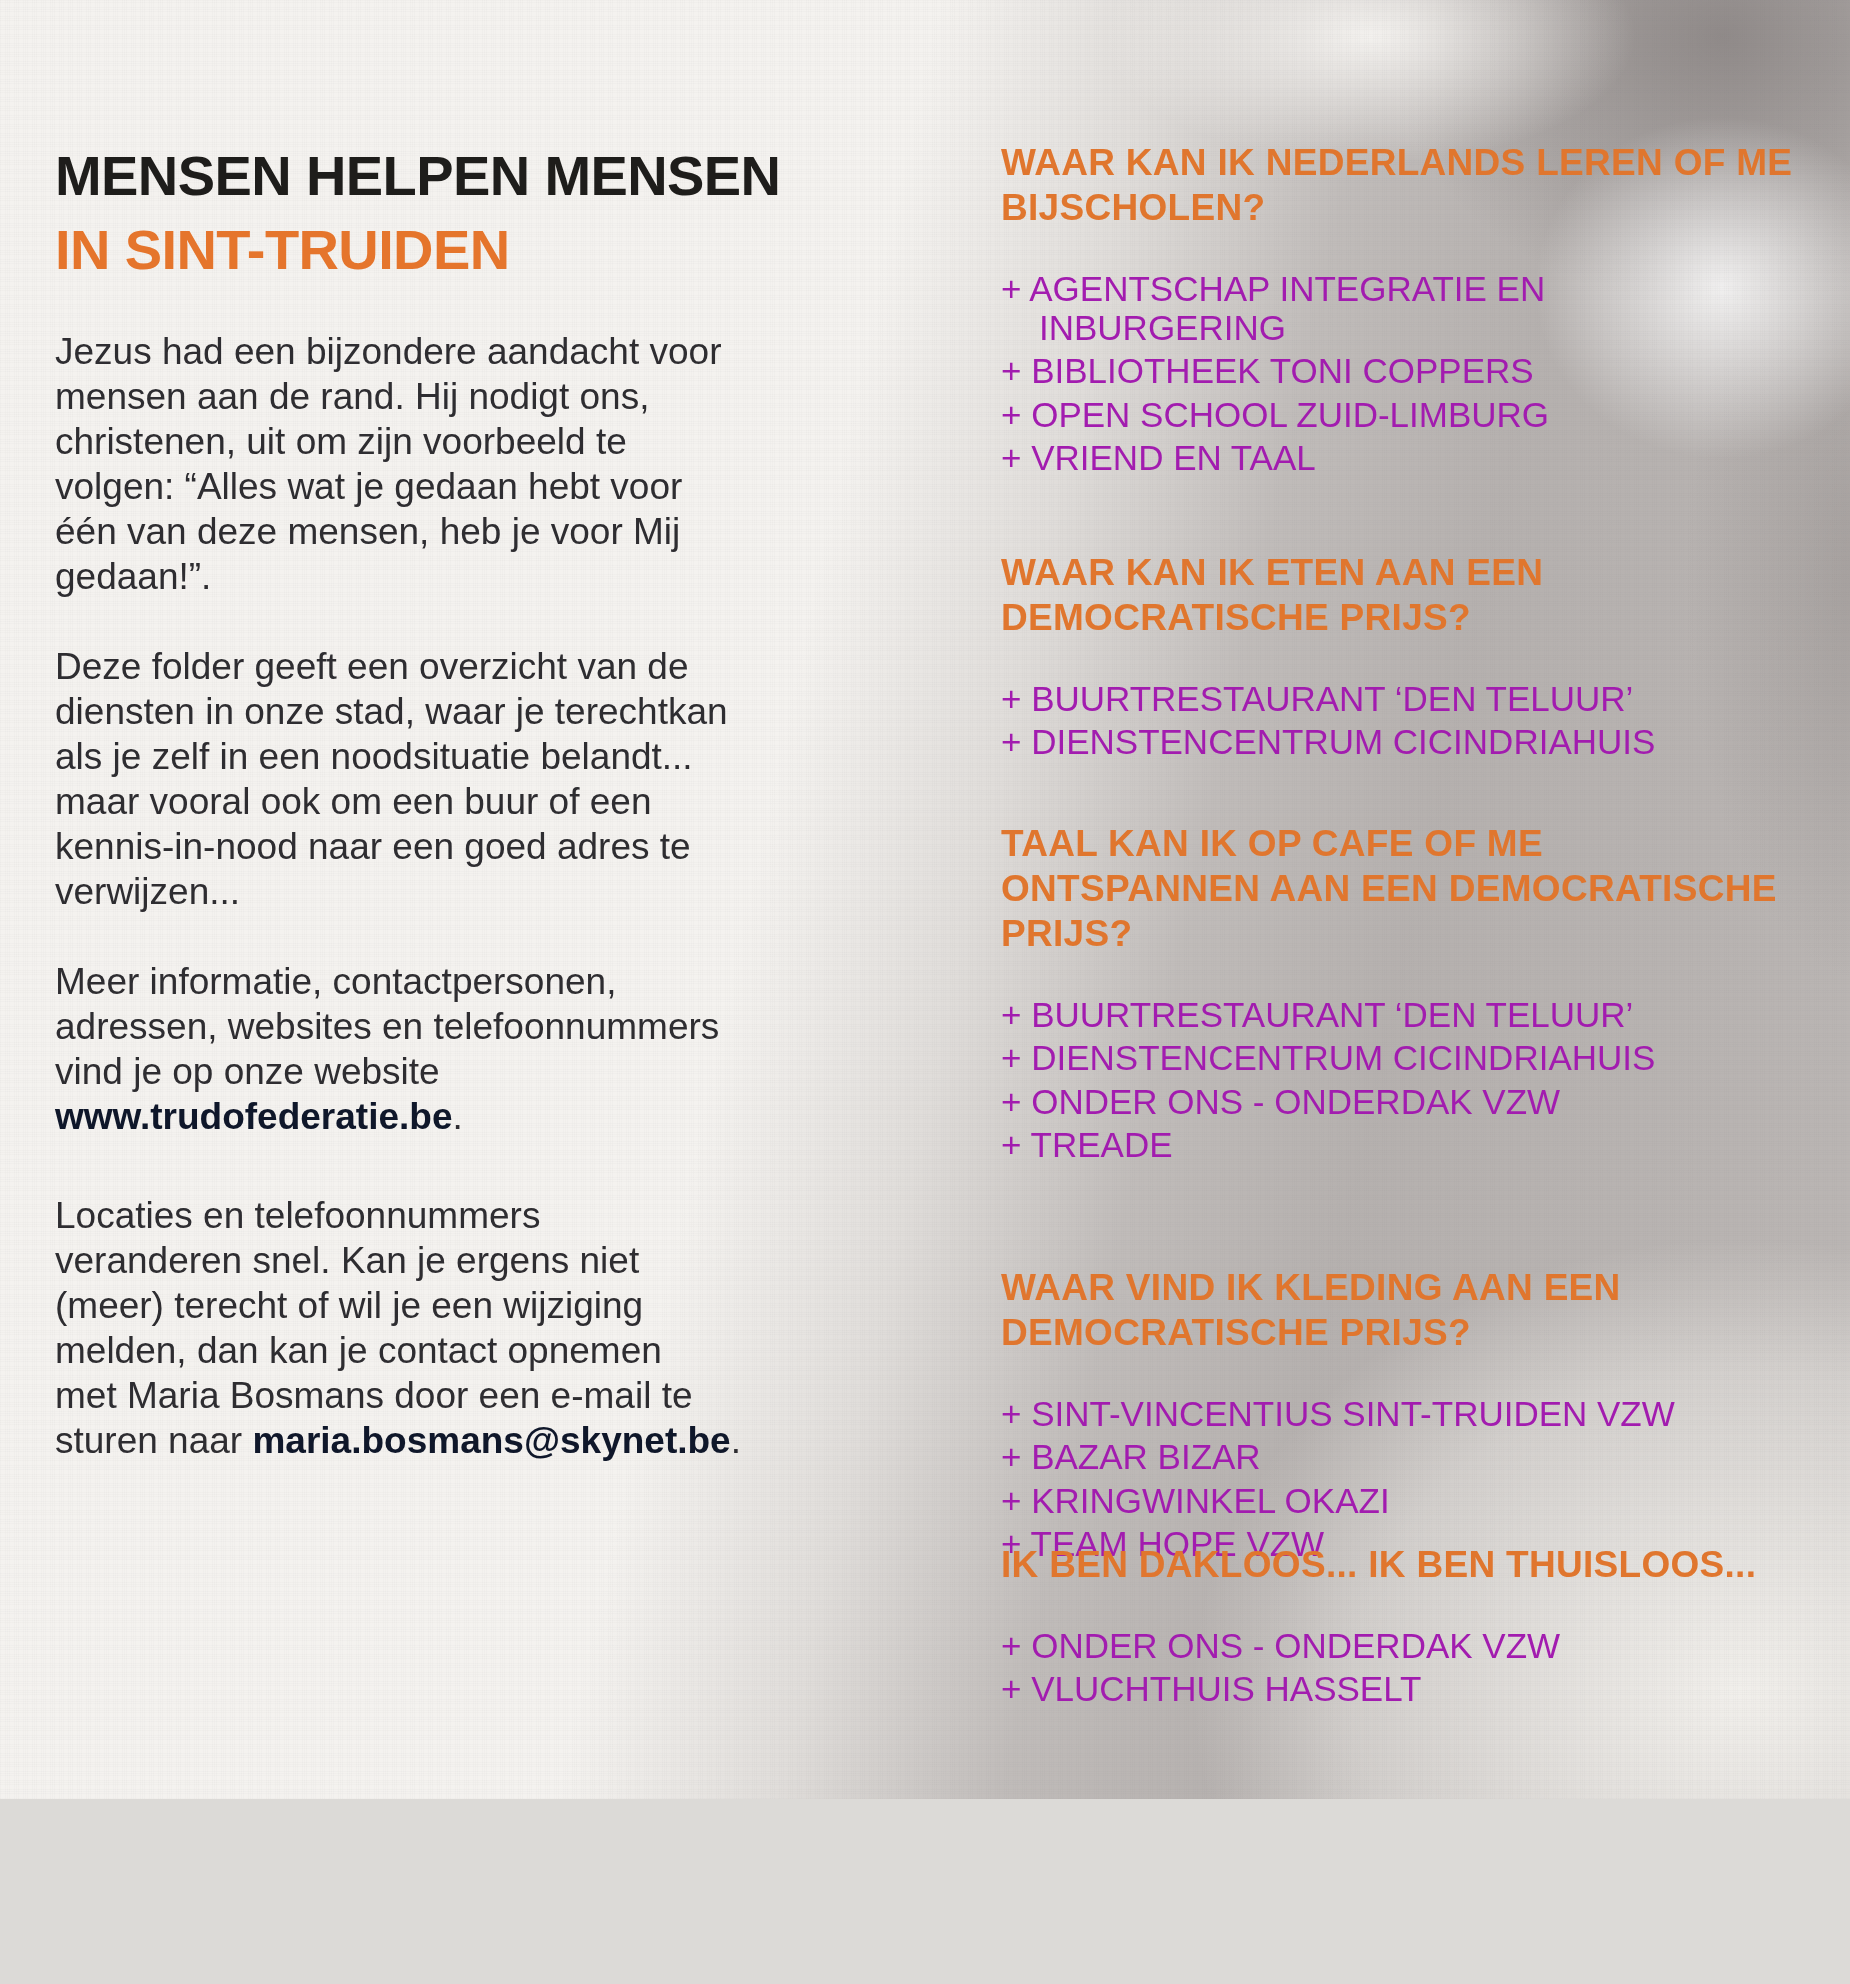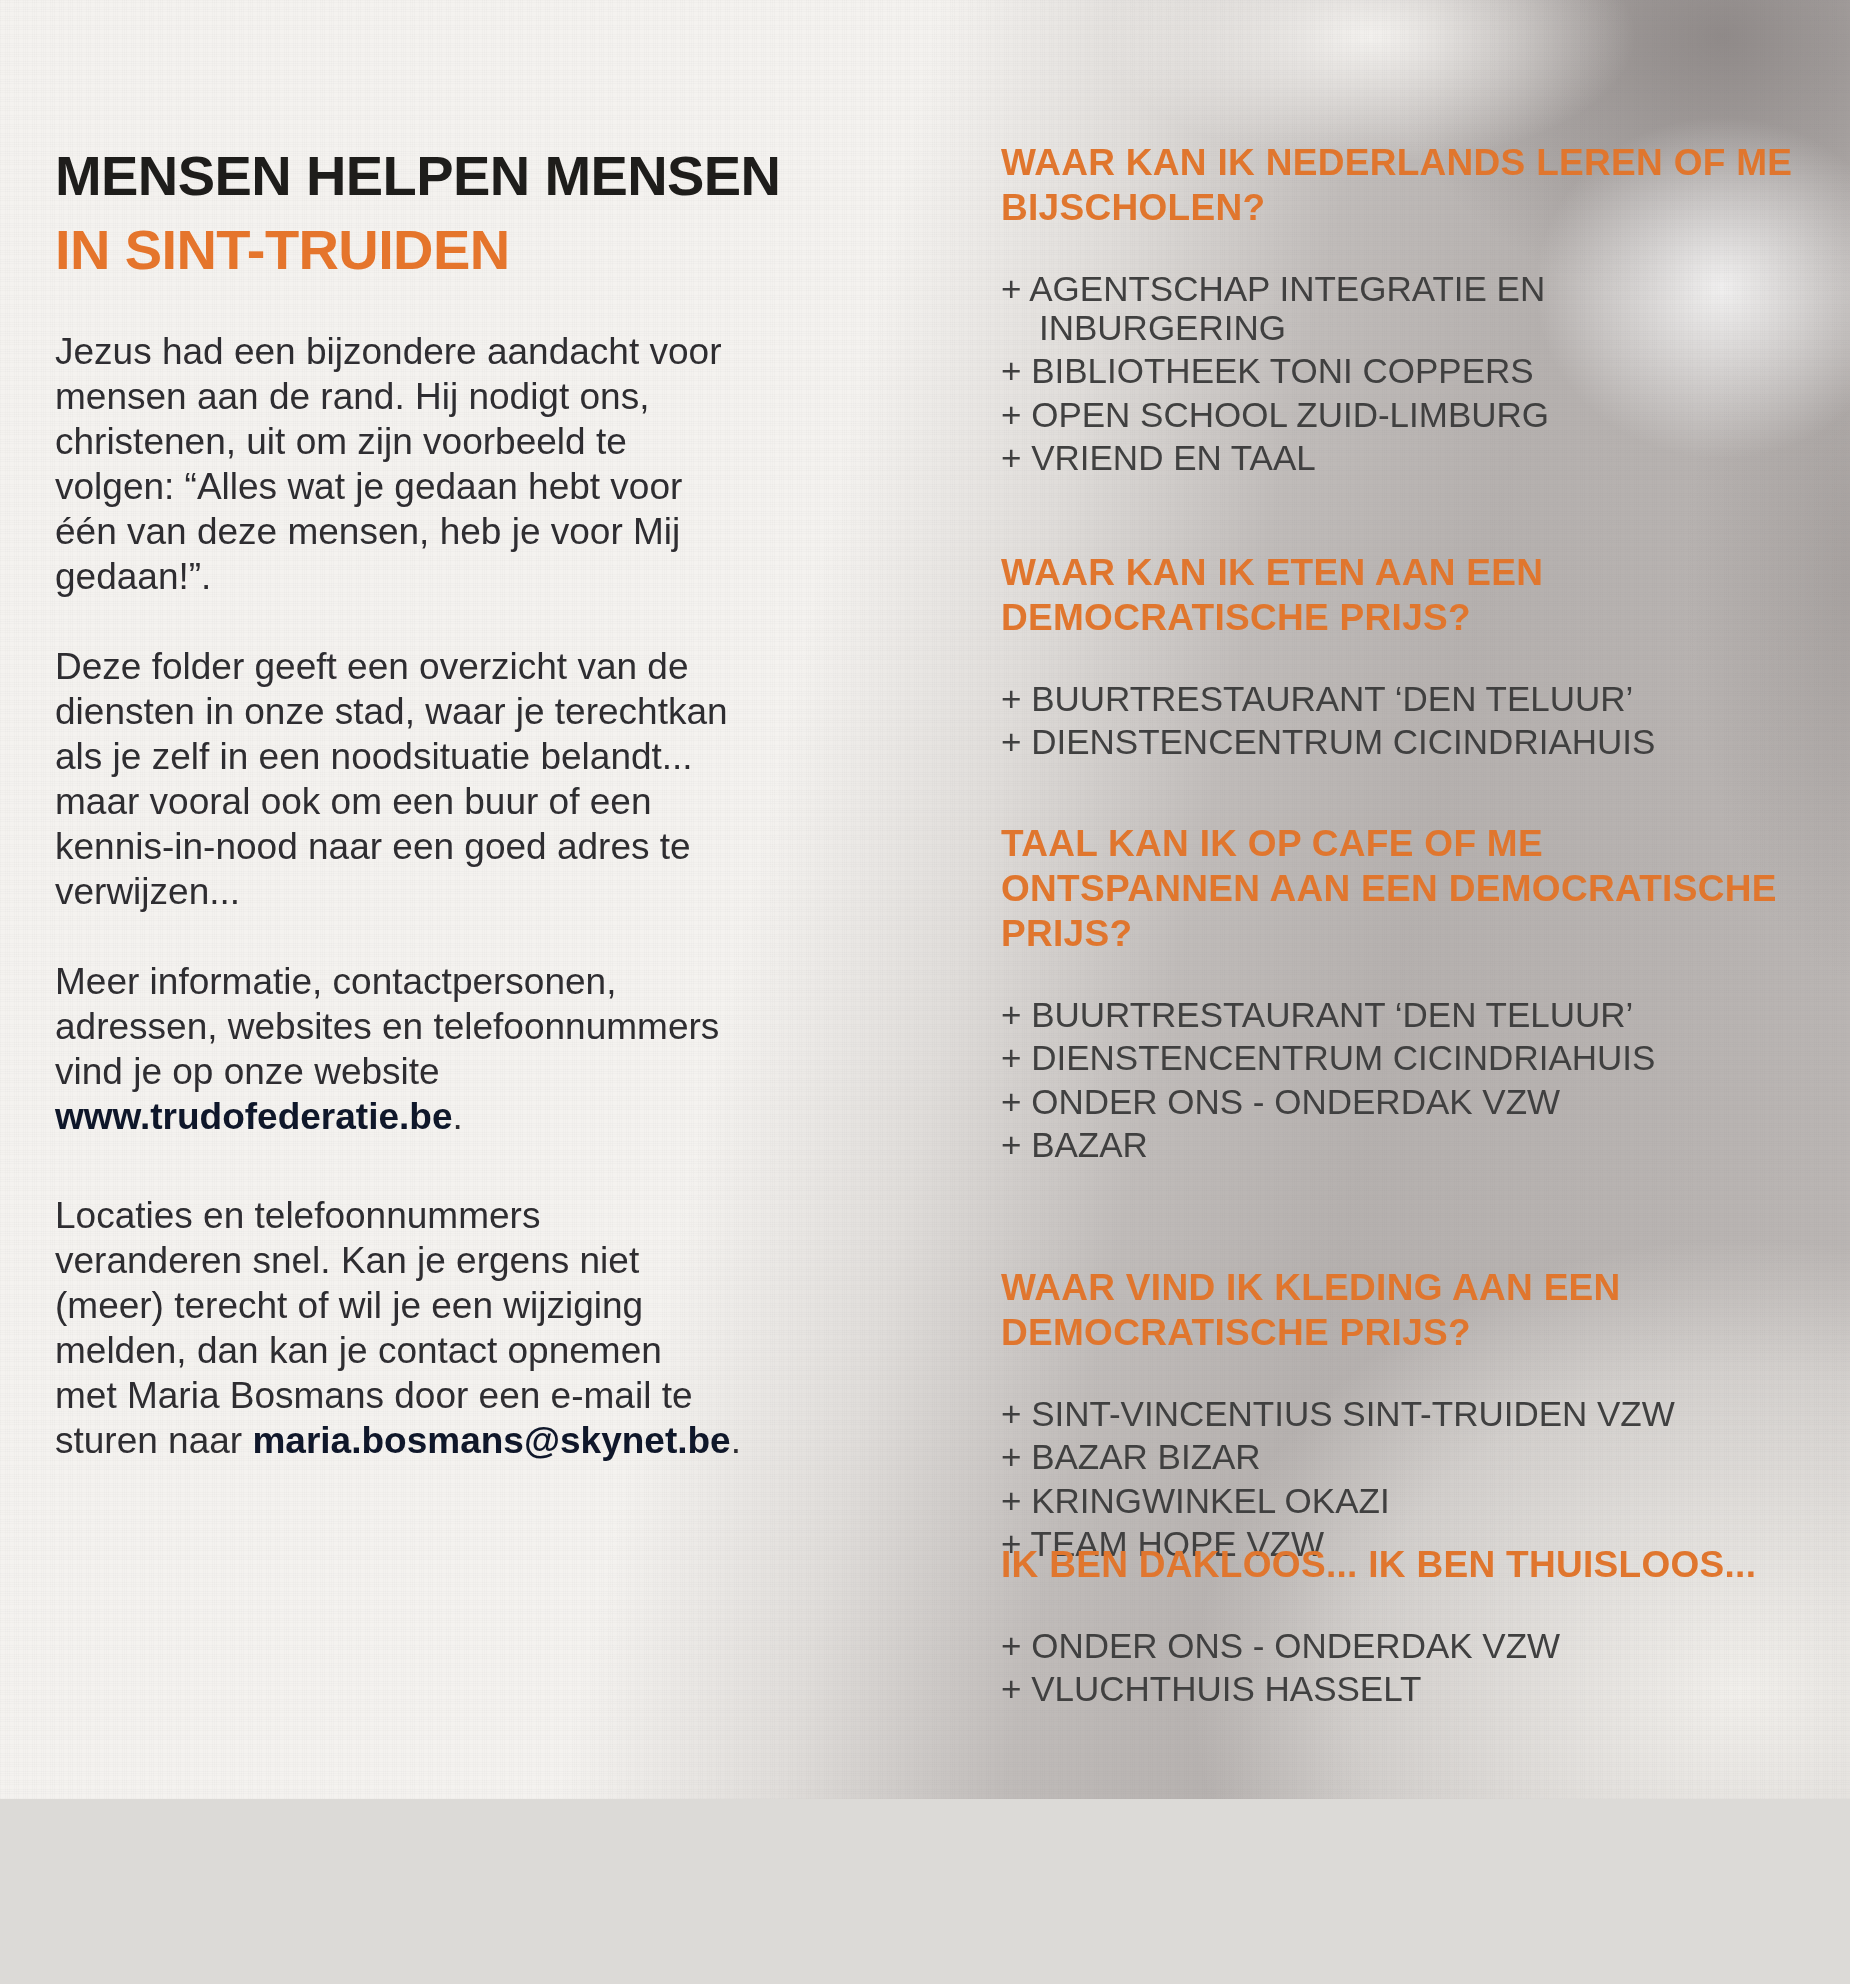--- a/index.html
+++ b/index.html
@@ -55,21 +55,21 @@
   .inline-link{color:#0f172a;font-weight:bold;text-decoration:none;}
   
   .section{position:absolute;left:0;width:840px;}
   .section-heading{
     font-size:37px;line-height:45px;font-weight:bold;
     color:#e0762e;letter-spacing:0.3px;
     white-space:pre-line;
   }
   .service-list{margin-top:39px;}
   .list-item{
-    font-size:35px;line-height:39px;color:#404040;
+    font-size:35px;line-height:39px;color:#a21caf;
     white-space:pre-line;
     padding-left:38px;text-indent:-38px;
     margin-bottom:4.3px;
   }
 </style>
 </head>
 <body>
 
 <div id="page">
   <div class="photo"></div>
@@ -129,21 +129,21 @@
     </div>
 
     <div class="section" style="top:821px;">
       <div class="section-heading">TAAL KAN IK OP CAFE OF ME
 ONTSPANNEN AAN EEN DEMOCRATISCHE
 PRIJS?</div>
       <div class="service-list">
           <div class="list-item">+ BUURTRESTAURANT ‘DEN TELUUR’</div>
           <div class="list-item">+ DIENSTENCENTRUM CICINDRIAHUIS</div>
           <div class="list-item">+ ONDER ONS - ONDERDAK VZW</div>
-          <div class="list-item">+ BAZAR</div>
+          <div class="list-item">+ TREADE</div>
         </div>
     </div>
 
     <div class="section" style="top:1265px;">
       <div class="section-heading">WAAR VIND IK KLEDING AAN EEN
 DEMOCRATISCHE PRIJS?</div>
       <div class="service-list">
           <div class="list-item">+ SINT-VINCENTIUS SINT-TRUIDEN VZW</div>
           <div class="list-item">+ BAZAR BIZAR</div>
           <div class="list-item">+ KRINGWINKEL OKAZI</div>

